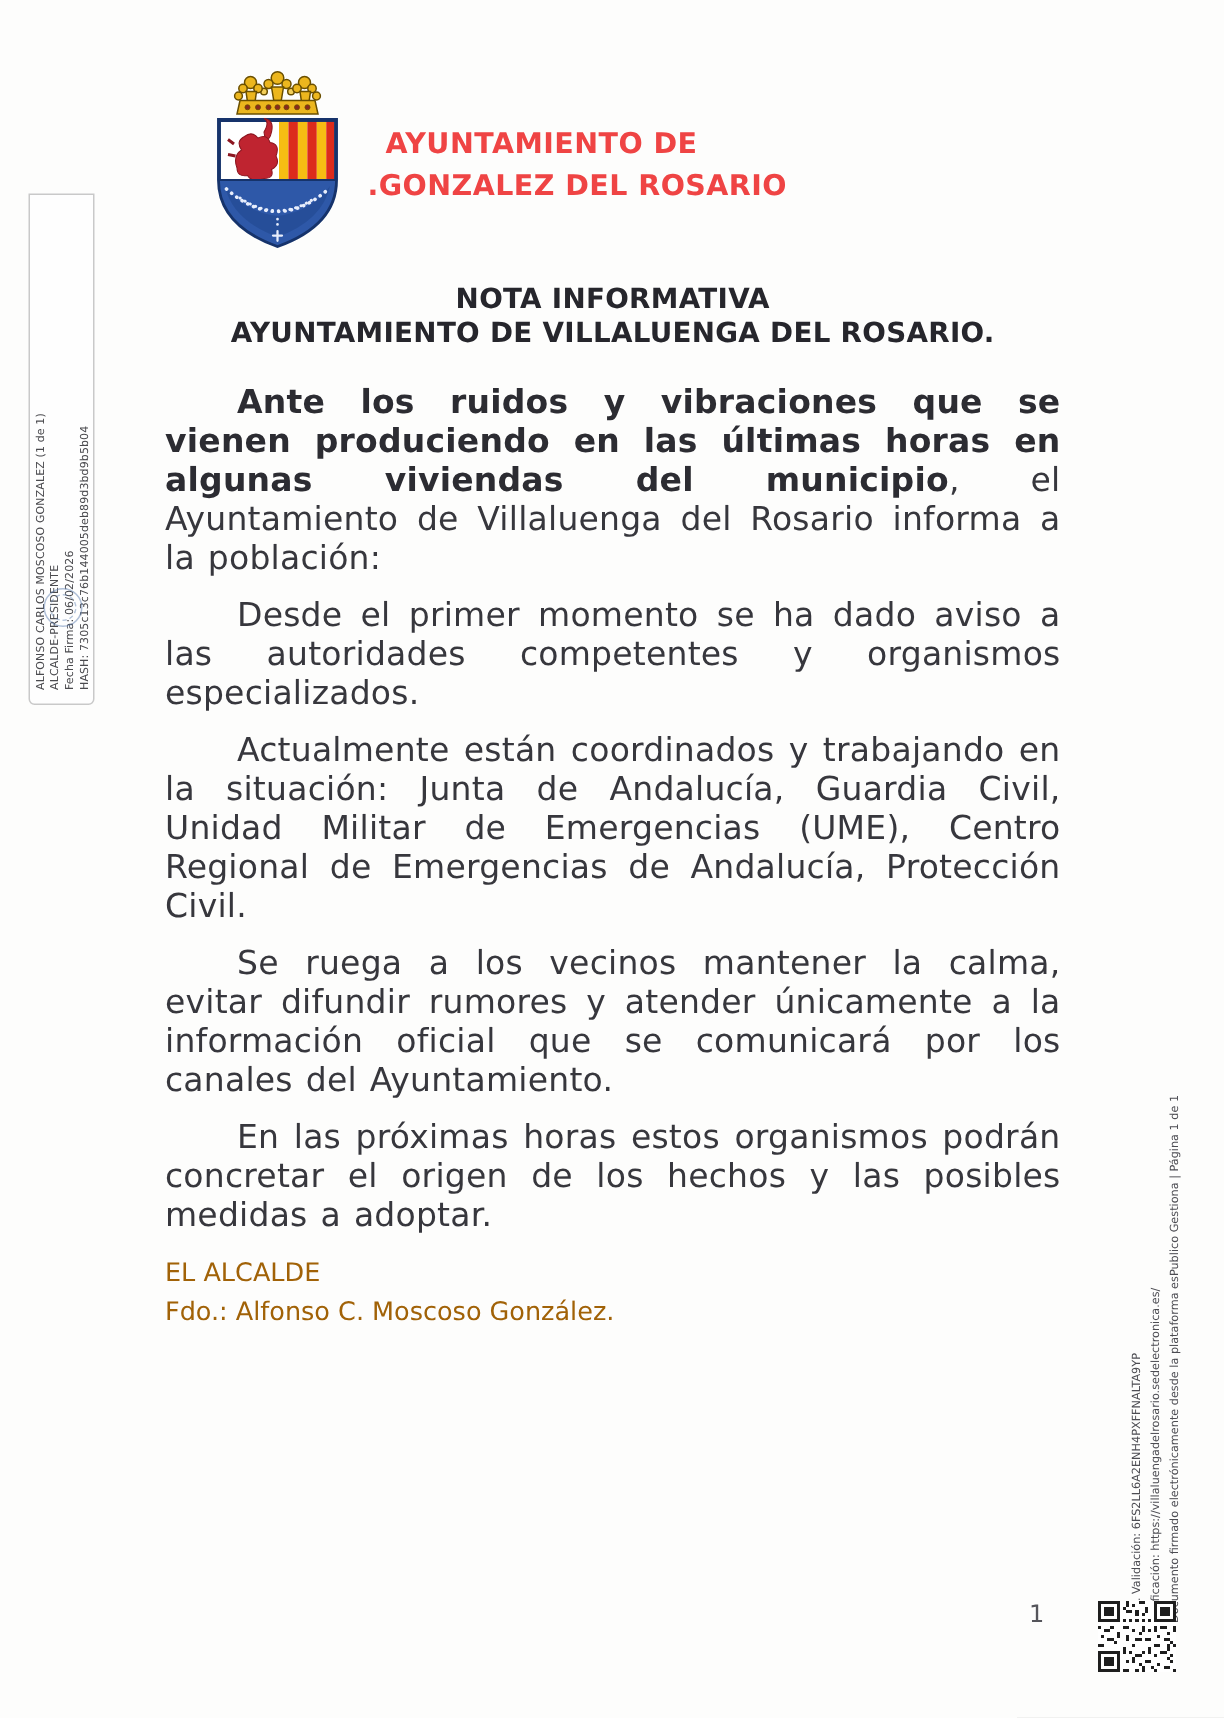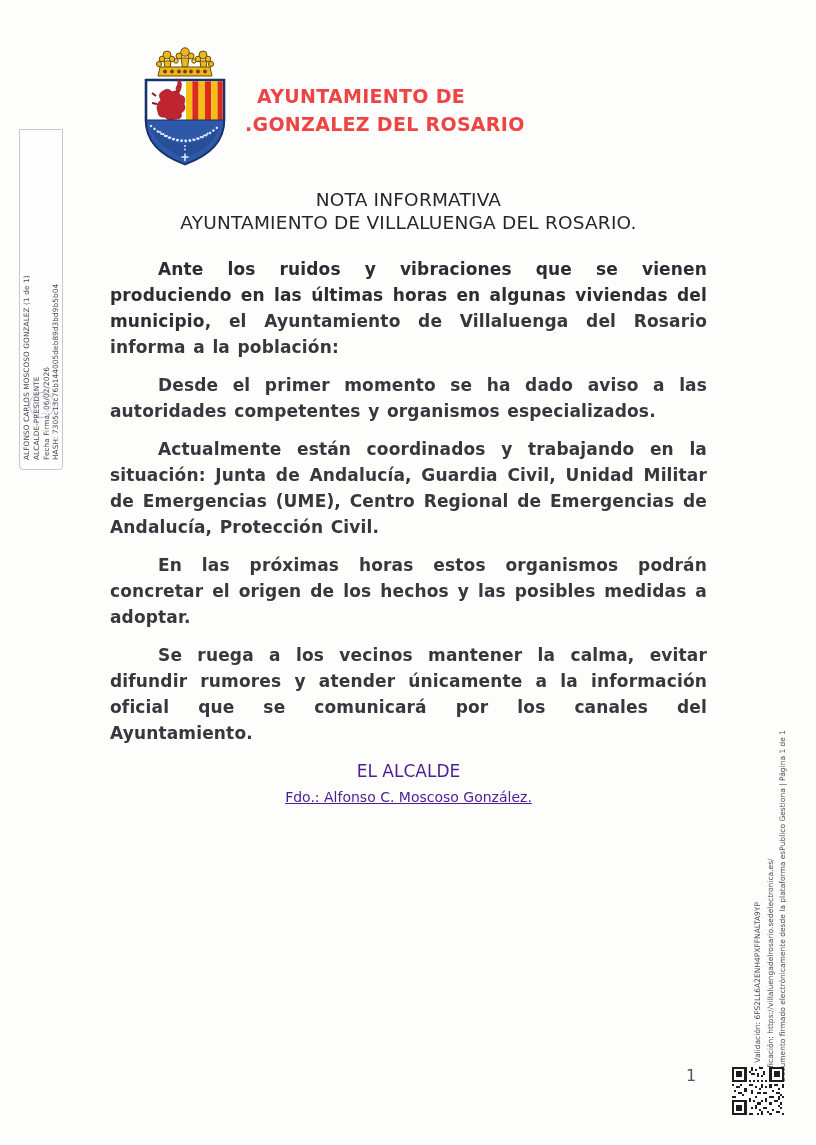--- a/index.html
+++ b/index.html
@@ -37,33 +37,33 @@
     position:absolute; left:211px; top:82px;
     font-weight:bold; font-size:19px; line-height:28px; color:#ef4444;
     letter-spacing:0.3px;
     margin-left:34px;
   }
   .org .l1 { padding-left:12px; }
 
   
   .content { position:absolute; left:110px; top:188px; width:597px; }
   .doc-title {
-    text-align:center; font-weight:normal; font-size:18.5px; line-height:23px;
+    text-align:center; font-weight:bold; font-size:18.5px; line-height:23px;
     color:#26262c; letter-spacing:0.2px; margin-bottom:22px;
   }
   .para {
-    font-size:17px; line-height:26px; text-align:justify;
+    font-size:22px; line-height:26px; text-align:justify;
     text-indent:48px; letter-spacing:0.15px; word-spacing:1.5px;
-    margin-bottom:12px; color:#37373d;font-weight:bold;
+    margin-bottom:12px; color:#37373d;
   }
   .para strong { color:#2c2c32; }
   .para .date { color:#4e4e55; }
-  .signature { text-align:center; margin-top:0; color:#4c1d95; }
+  .signature { text-align:left; margin-top:0; color:#a16207; }
   .signature .s-role { font-size:17px; line-height:26px; }
-  .signature .s-name { font-size:14px; line-height:26px;text-decoration:underline; }
+  .signature .s-name { font-size:17px; line-height:26px; }
   .signature .s-note { font-size:17.5px; line-height:27px; letter-spacing:0.4px; }
 
   
   .right-vtext {
     position:absolute; left:752px; top:692px; height:390px; width:40px;
     font-size:7.5px; line-height:12.5px; color:#4c4c52;
   }
 
   
   .page-number {
@@ -157,23 +157,23 @@
       <div>NOTA INFORMATIVA</div>
       <div>AYUNTAMIENTO DE VILLALUENGA DEL ROSARIO.</div>
     </div>
 
     <p class="para"><strong>Ante los ruidos y vibraciones que se vienen produciendo en las últimas horas en algunas viviendas del municipio</strong><span>, el Ayuntamiento de Villaluenga del Rosario informa a la población:</span></p>
 
     <p class="para">Desde el primer momento se ha dado aviso a las autoridades competentes y organismos especializados.</p>
 
     <p class="para">Actualmente están coordinados y trabajando en la situación: Junta de Andalucía, Guardia Civil, Unidad Militar de Emergencias (UME), Centro Regional de Emergencias de Andalucía, Protección Civil.</p>
 
+    <p class="para">Se ruega a los vecinos mantener la calma, evitar difundir rumores y atender únicamente a la información oficial que se comunicará por los canales del Ayuntamiento.</p>
+
     <p class="para">En las próximas horas estos organismos podrán concretar el origen de los hechos y las posibles medidas a adoptar.</p>
-
-    <p class="para">Se ruega a los vecinos mantener la calma, evitar difundir rumores y atender únicamente a la información oficial que se comunicará por los canales del Ayuntamiento.</p>
 
 
     <div class="signature">
       <div class="s-role">EL ALCALDE</div>
       <div class="s-name">Fdo.: Alfonso C. Moscoso González.</div>
     </div>
   </main>
 
   <aside class="vtext right-vtext">
     <div>Cód. Validación: 6FS2LL6A2ENH4PXFFNALTA9YP</div>

